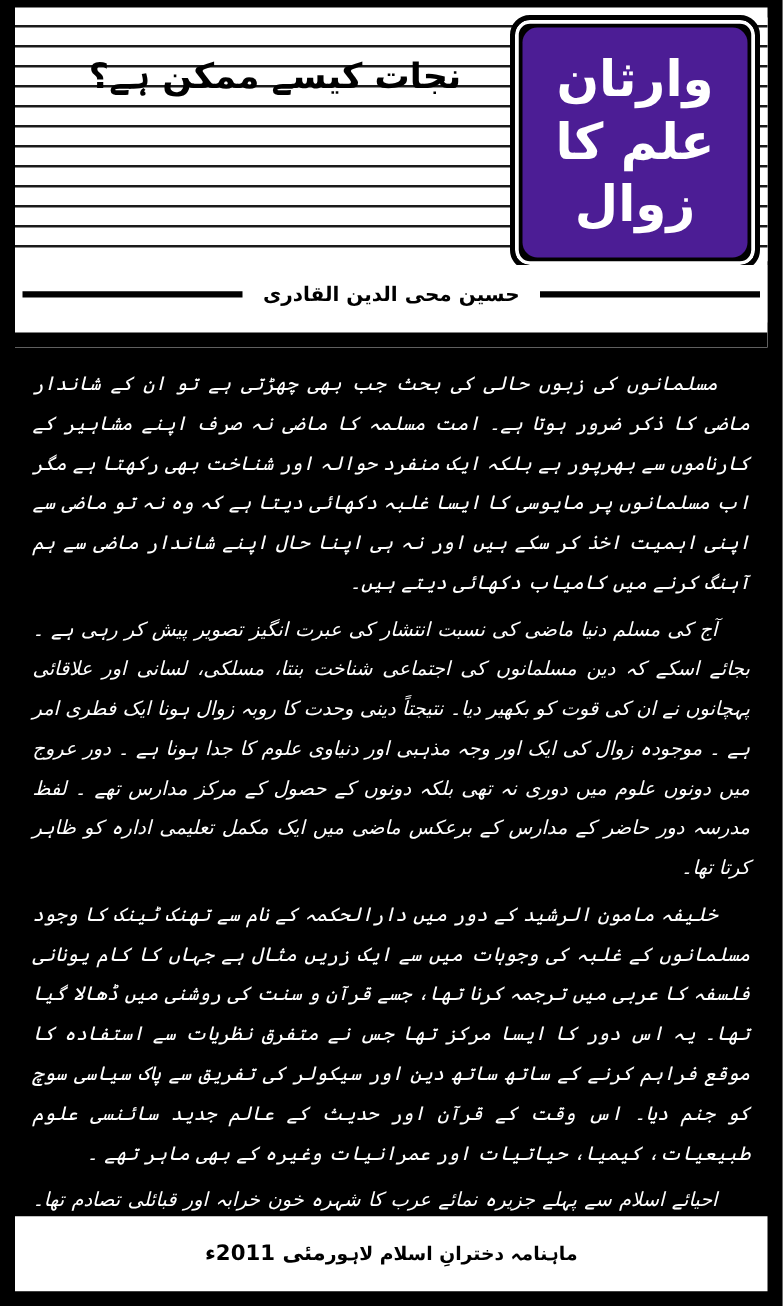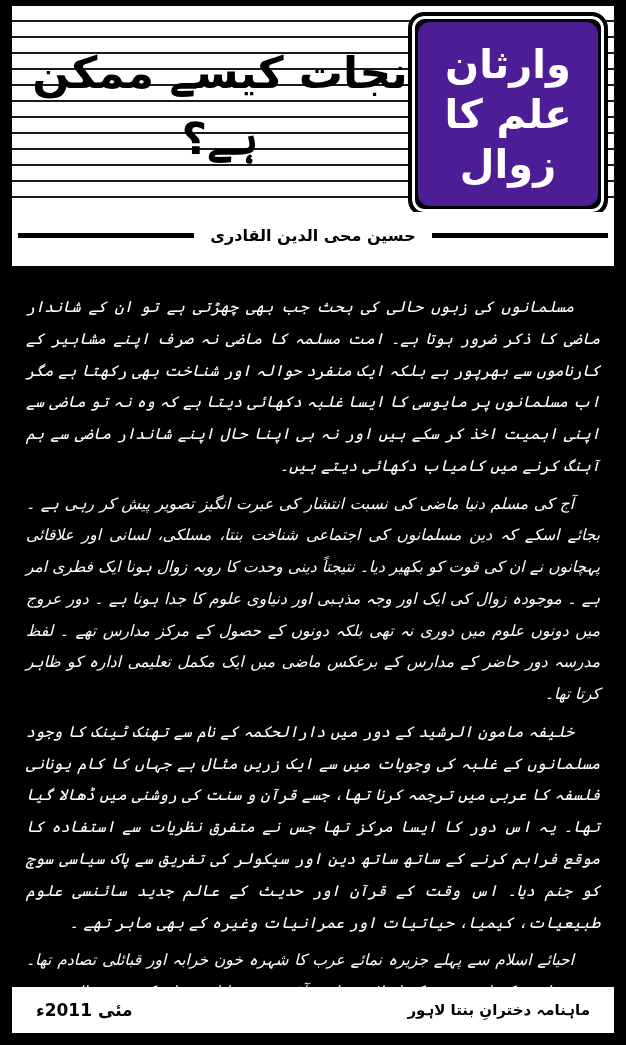--- a/index.html
+++ b/index.html
@@ -81,21 +81,21 @@
     padding: 0 4px;
   }
   .subtitle-urdu {
     position: absolute;
     left: 8px;
     top: 34px;
     width: 400px;
     text-align: center;
     direction: rtl;
     color: #000000;
-    font-size: 44px;
+    font-size: 28px;
     font-weight: bold;
     line-height: 1.5;
     font-family: "DejaVu Sans", sans-serif;
   }
   .author-bar {
     position: absolute;
     left: 0;
     right: 0;
     top: 206px;
     height: 46px;
@@ -150,25 +150,25 @@
     text-indent: 26px;
     font-style: italic;
   }
 
   
   .footer {
     position: absolute;
     left: 6px;
     right: 6px;
     bottom: 6px;
-    height: 46px;
-    background: #ffffff;
-    display: flex;
-    align-items: center;
-    justify-content: space-between;
+    height: 60px;
+    background: #ffffff;
+    display: flex;
+    align-items: center;
+    justify-content: center;
     padding: 0 24px;
     box-sizing: border-box;
   }
   .footer .date {
     direction: rtl;
     font-size: 17px;
     font-weight: bold;
     color: #000;
     white-space: nowrap;
   }
@@ -252,16 +252,16 @@
 
   <div class="body-area">
     <p class="para">مسلمانوں کی زبوں حالی کی بحث جب بھی چھڑتی ہے تو ان کے شاندار ماضی کا ذکر ضرور ہوتا ہے۔ امت مسلمہ کا ماضی نہ صرف اپنے مشاہیر کے کارناموں سے بھرپور ہے بلکہ ایک منفرد حوالہ اور شناخت بھی رکھتا ہے مگر اب مسلمانوں پر مایوسی کا ایسا غلبہ دکھائی دیتا ہے کہ وہ نہ تو ماضی سے اپنی اہمیت اخذ کر سکے ہیں اور نہ ہی اپنا حال اپنے شاندار ماضی سے ہم آہنگ کرنے میں کامیاب دکھائی دیتے ہیں۔</p>
     <p class="para">آج کی مسلم دنیا ماضی کی نسبت انتشار کی عبرت انگیز تصویر پیش کر رہی ہے ۔ بجائے اسکے کہ دین مسلمانوں کی اجتماعی شناخت بنتا، مسلکی، لسانی اور علاقائی پہچانوں نے ان کی قوت کو بکھیر دیا۔ نتیجتاً دینی وحدت کا روبہ زوال ہونا ایک فطری امر ہے ۔ موجودہ زوال کی ایک اور وجہ مذہبی اور دنیاوی علوم کا جدا ہونا ہے ۔ دور عروج میں دونوں علوم میں دوری نہ تھی بلکہ دونوں کے حصول کے مرکز مدارس تھے ۔ لفظ مدرسہ دور حاضر کے مدارس کے برعکس ماضی میں ایک مکمل تعلیمی ادارہ کو ظاہر کرتا تھا۔</p>
     <p class="para">خلیفہ مامون الرشید کے دور میں دارالحکمہ کے نام سے تھنک ٹینک کا وجود مسلمانوں کے غلبہ کی وجوہات میں سے ایک زریں مثال ہے جہاں کا کام یونانی فلسفہ کا عربی میں ترجمہ کرنا تھا، جسے قرآن و سنت کی روشنی میں ڈھالا گیا تھا۔ یہ اس دور کا ایسا مرکز تھا جس نے متفرق نظریات سے استفادہ کا موقع فراہم کرنے کے ساتھ ساتھ دین اور سیکولر کی تفریق سے پاک سیاسی سوچ کو جنم دیا۔ اس وقت کے قرآن اور حدیث کے عالم جدید سائنسی علوم طبیعیات، کیمیا، حیاتیات اور عمرانیات وغیرہ کے بھی ماہر تھے ۔</p>
     <p class="para">احیائے اسلام سے پہلے جزیرہ نمائے عرب کا شہرہ خون خرابہ اور قبائلی تصادم تھا۔ جب سیاسی کے اس حصے کو اسلام نے اپنی آغوش میں لیا تو یہاں کے رہنے والے جبر و تشدد سے آزاد ہو گئے ۔ اسلام نے انہیں اخوت کے</p>
   </div>
 
   <div class="footer">
     <span class="date">مئی 2011ء</span>
-    <span class="magazine">ماہنامہ دخترانِ بنتا لاہور</span>
+    <span class="magazine">ماہنامہ دخترانِ اسلام لاہور</span>
   </div>
 
 </div>
 
 </body></html>

